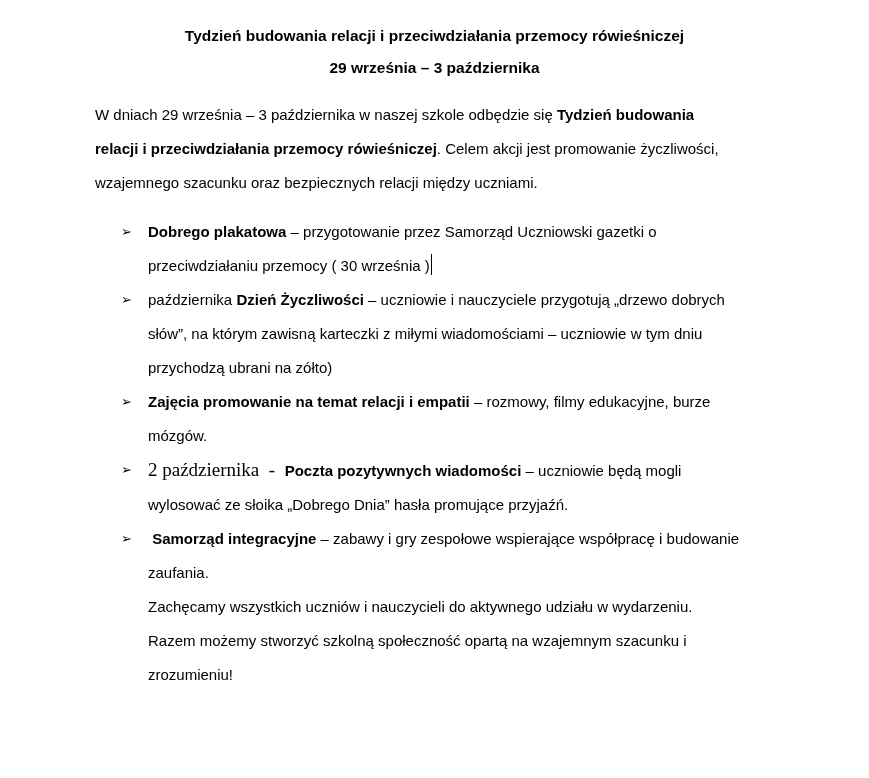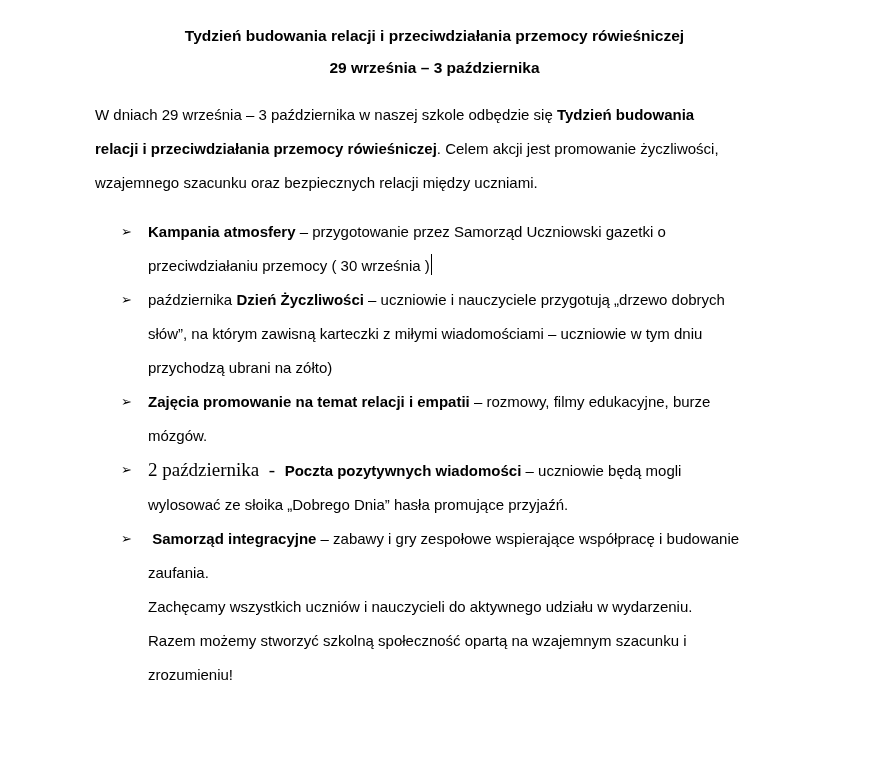--- a/index.html
+++ b/index.html
@@ -78,21 +78,21 @@
 
   <h1 class="title"><span class="t-line">Tydzień budowania relacji i przeciwdziałania przemocy rówieśniczej</span><span class="t-line">29 września – 3 października</span></h1>
 
   <p class="para"><span>W dniach 29 września – 3 października w naszej szkole odbędzie się </span><span class="b">Tydzień budowania
 relacji i przeciwdziałania przemocy rówieśniczej</span><span>. Celem akcji jest promowanie życzliwości,
 wzajemnego szacunku oraz bezpiecznych relacji między uczniami.</span></p>
 
 
   <div class="list">
 
-    <div class="li"><span class="bullet">➢</span><span class="b">Kampania atmosfery</span><span> – przygotowanie przez Samorząd Uczniowski gazetki o
+    <div class="li"><span class="bullet">➢</span><span class="b">Dobrego plakatowa</span><span> – przygotowanie przez Samorząd Uczniowski gazetki o
 przeciwdziałaniu przemocy ( 30 września )</span><span class="caret"></span></div>
 
     <div class="li"><span class="bullet">➢</span><span>października </span><span class="b">Dzień Życzliwości</span><span> – uczniowie i nauczyciele przygotują „drzewo dobrych
 słów”, na którym zawisną karteczki z miłymi wiadomościami – uczniowie w tym dniu
 przychodzą ubrani na </span><span class="misspelled">zółto</span><span>)</span></div>
 
     <div class="li"><span class="bullet">➢</span><span class="b">Zajęcia promowanie na temat relacji i empatii</span><span> – rozmowy, filmy edukacyjne, burze
 mózgów.</span></div>
 
     <div class="li"><span class="bullet">➢</span><span class="lg">2 października &nbsp;- &nbsp;</span><span class="b">Poczta pozytywnych wiadomości</span><span> – uczniowie będą mogli

